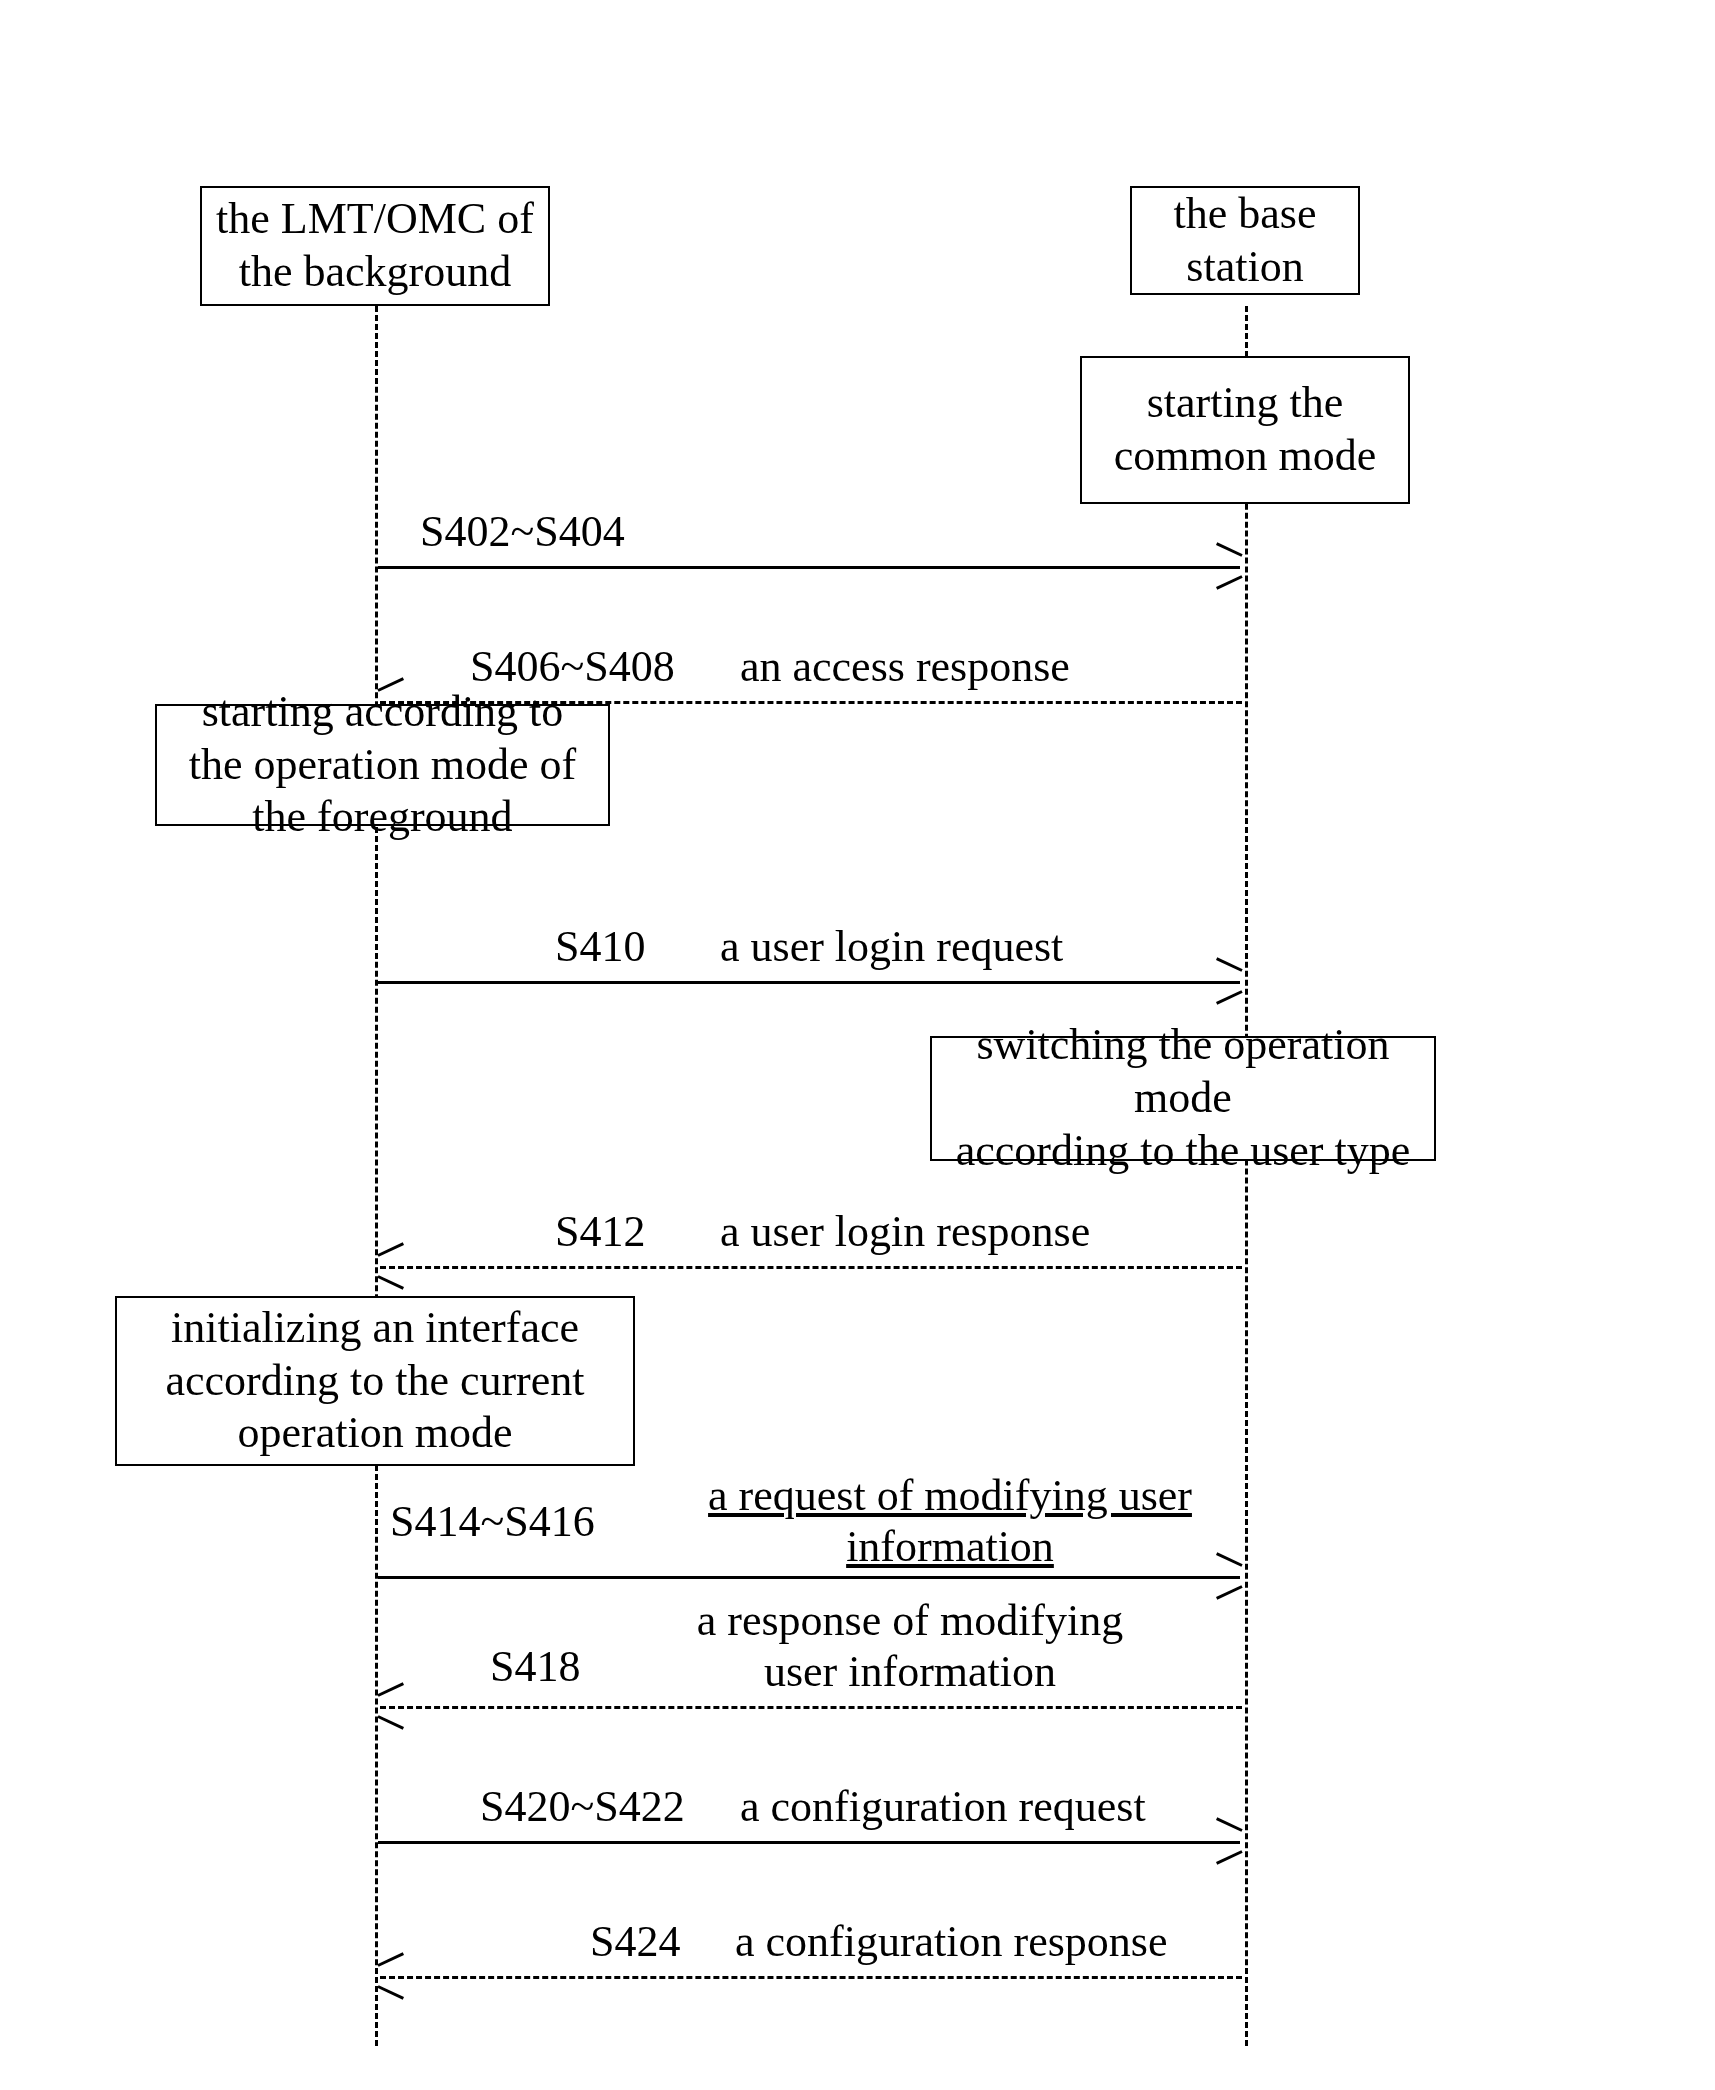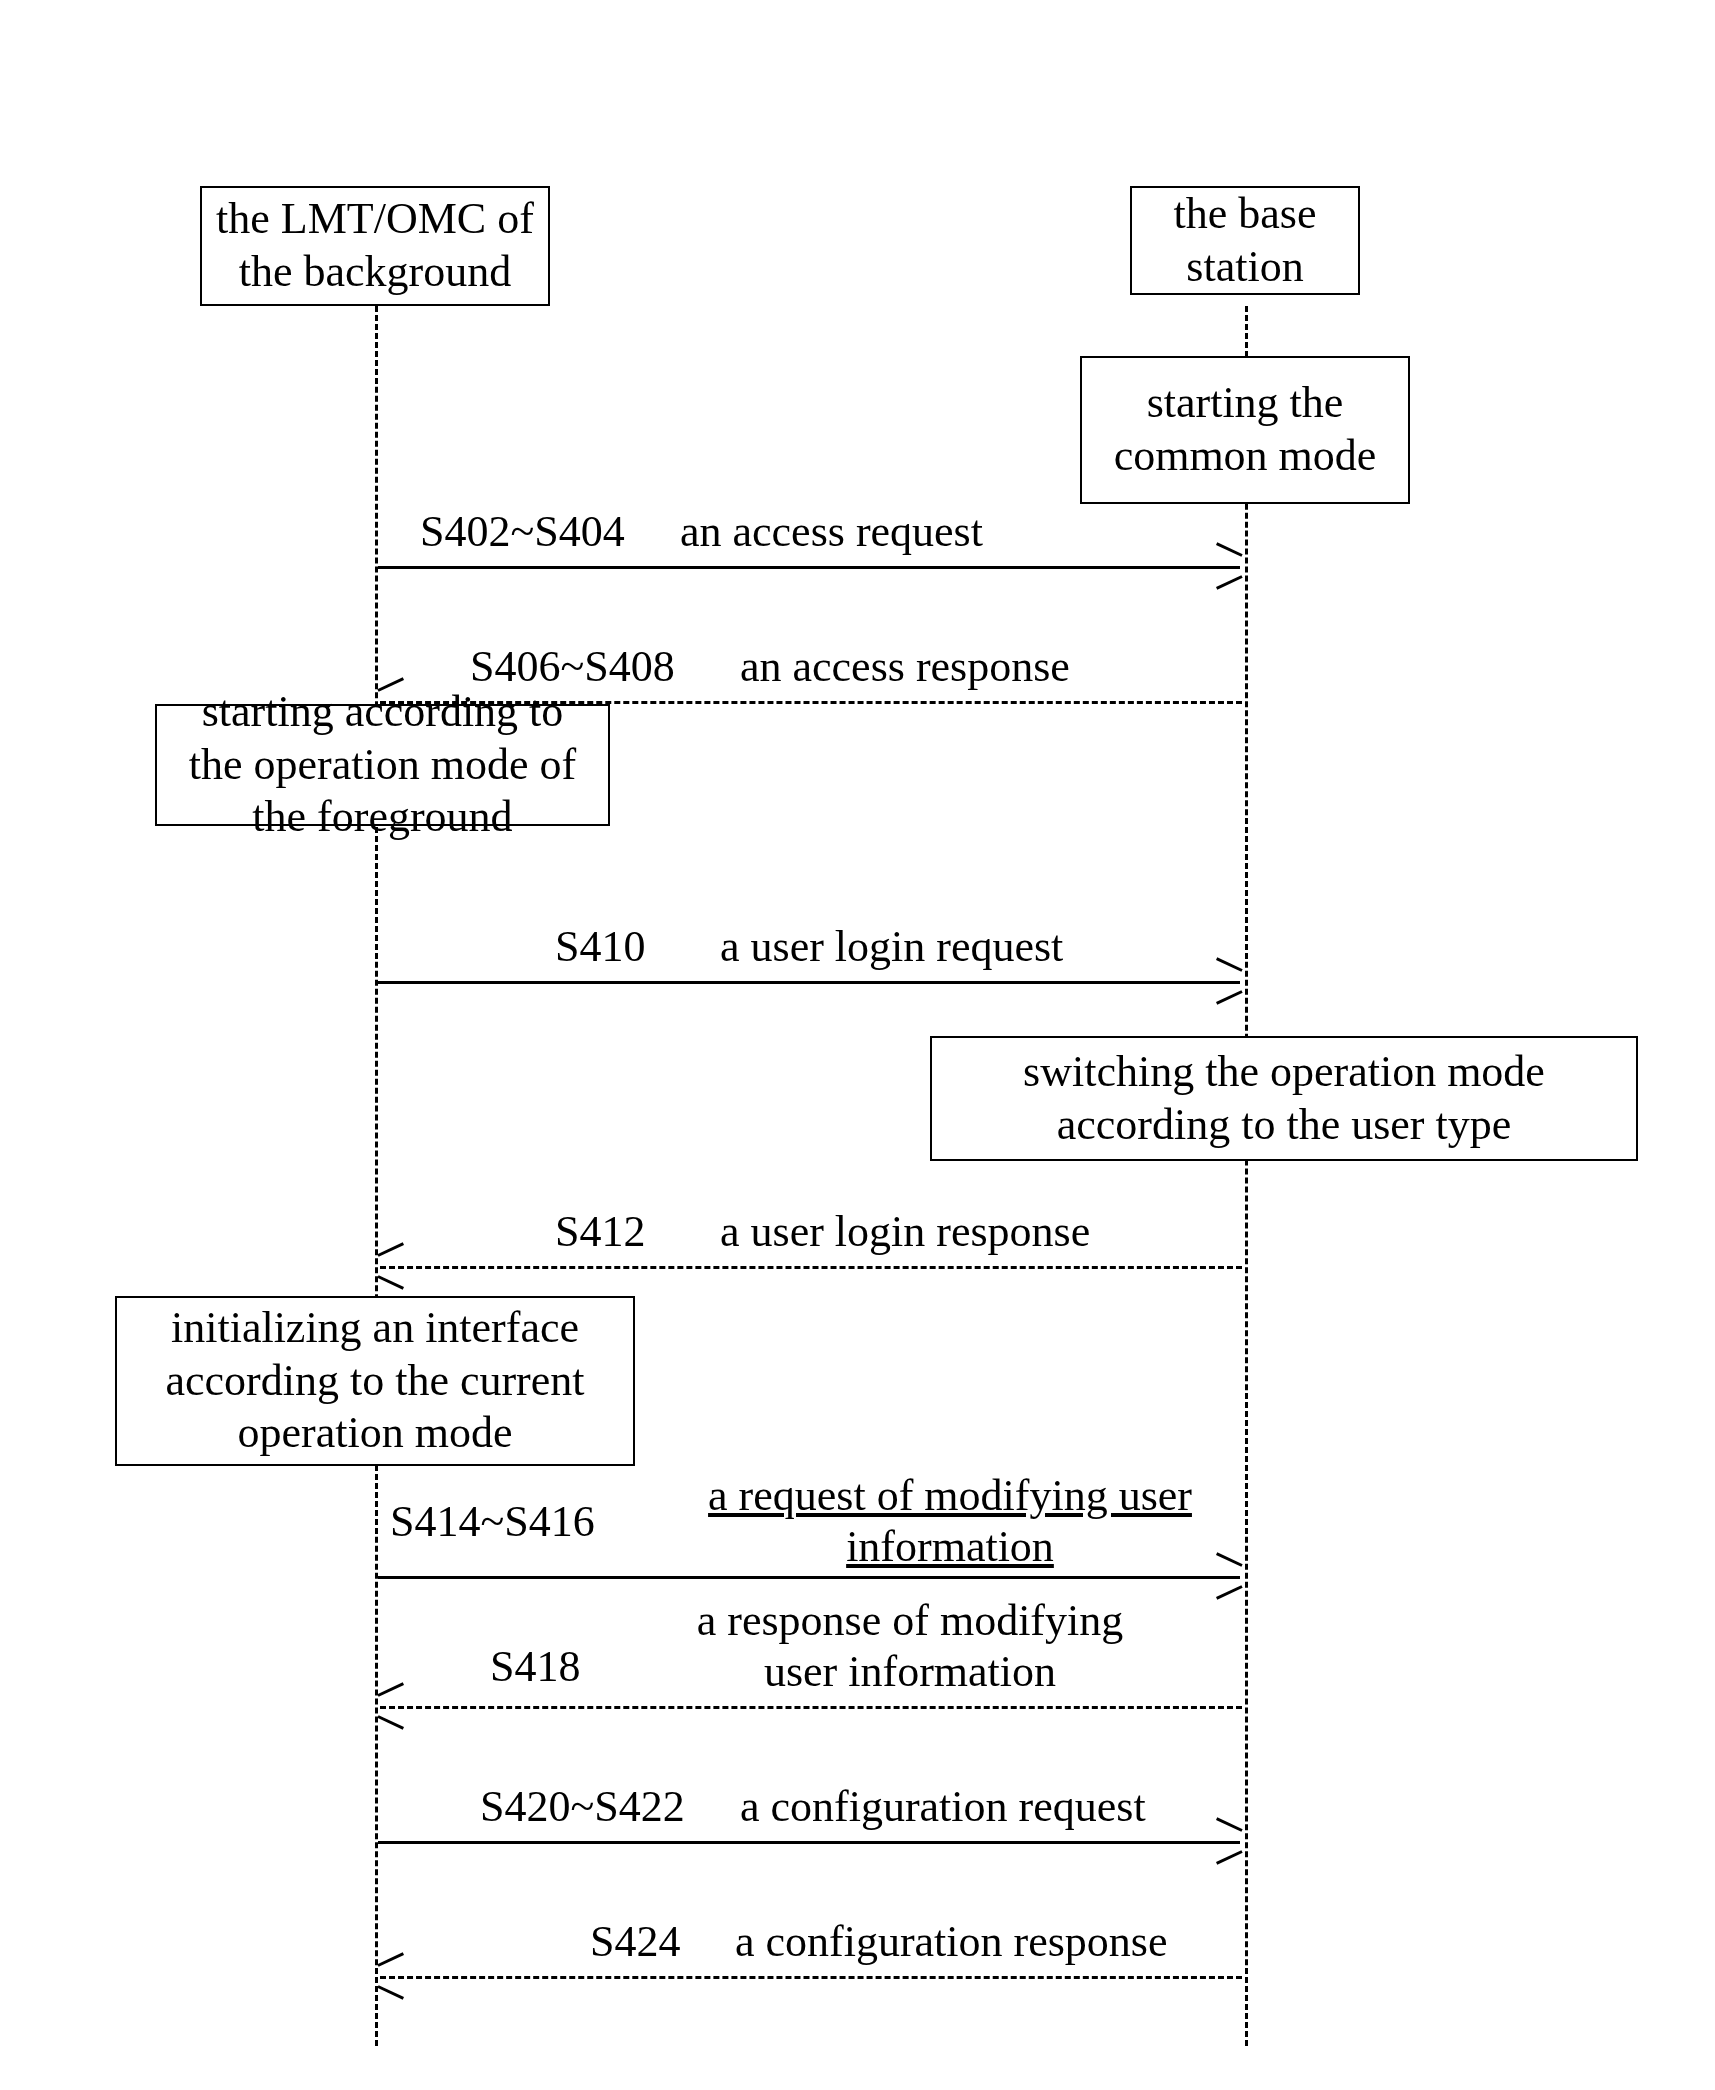--- a/index.html
+++ b/index.html
@@ -83,39 +83,38 @@
   <div class="box" style="left:1130px; top:150px; width:230px; height:109px; white-space:pre-line;">the base
 station</div>
 
   <div class="lifeline" style="left:375px; top:270px; height:1740px;"></div>
   <div class="lifeline" style="left:1245px; top:270px; height:1740px;"></div>
 
   <div class="box" style="left:1080px; top:320px; width:330px; height:148px; white-space:pre-line;">starting the
 common mode</div>
 
   <div class="label" style="left:420px; top:470px;">S402~S404</div>
-  <div class="label" style="left:680px; top:470px;">an access request</div>
   <div class="msg-line solid" style="left:378px; top:530px; width:862px;"></div>
   <div class="arrow-r-open" style="left:1214px; top:518px;"></div>
 
   <div class="label" style="left:470px; top:605px;">S406~S408</div>
   <div class="label" style="left:740px; top:605px;">an access response</div>
   <div class="msg-line dashed" style="left:380px; top:665px; width:862px;"></div>
   <div class="arrow-l-open" style="left:378px; top:653px;"></div>
 
   <div class="box" style="left:155px; top:668px; width:455px; height:122px; white-space:pre-line;">starting according to
 the operation mode of
 the foreground</div>
 
   <div class="label" style="left:555px; top:885px;">S410</div>
   <div class="label" style="left:720px; top:885px;">a user login request</div>
   <div class="msg-line solid" style="left:378px; top:945px; width:862px;"></div>
   <div class="arrow-r-open" style="left:1214px; top:933px;"></div>
 
-  <div class="box" style="left:930px; top:1000px; width:708px; height:125px; white-space:pre-line;">switching the operation mode
+  <div class="box" style="left:930px; top:1000px; width:506px; height:125px; white-space:pre-line;">switching the operation mode
 according to the user type</div>
 
   <div class="label" style="left:555px; top:1170px;">S412</div>
   <div class="label" style="left:720px; top:1170px;text-align:center;">a user login response</div>
   <div class="msg-line dashed" style="left:380px; top:1230px; width:862px;"></div>
   <div class="arrow-l-open" style="left:378px; top:1218px;"></div>
 
   <div class="box" style="left:115px; top:1260px; width:520px; height:170px; white-space:pre-line;">initializing an interface
 according to the current
 operation mode</div>

